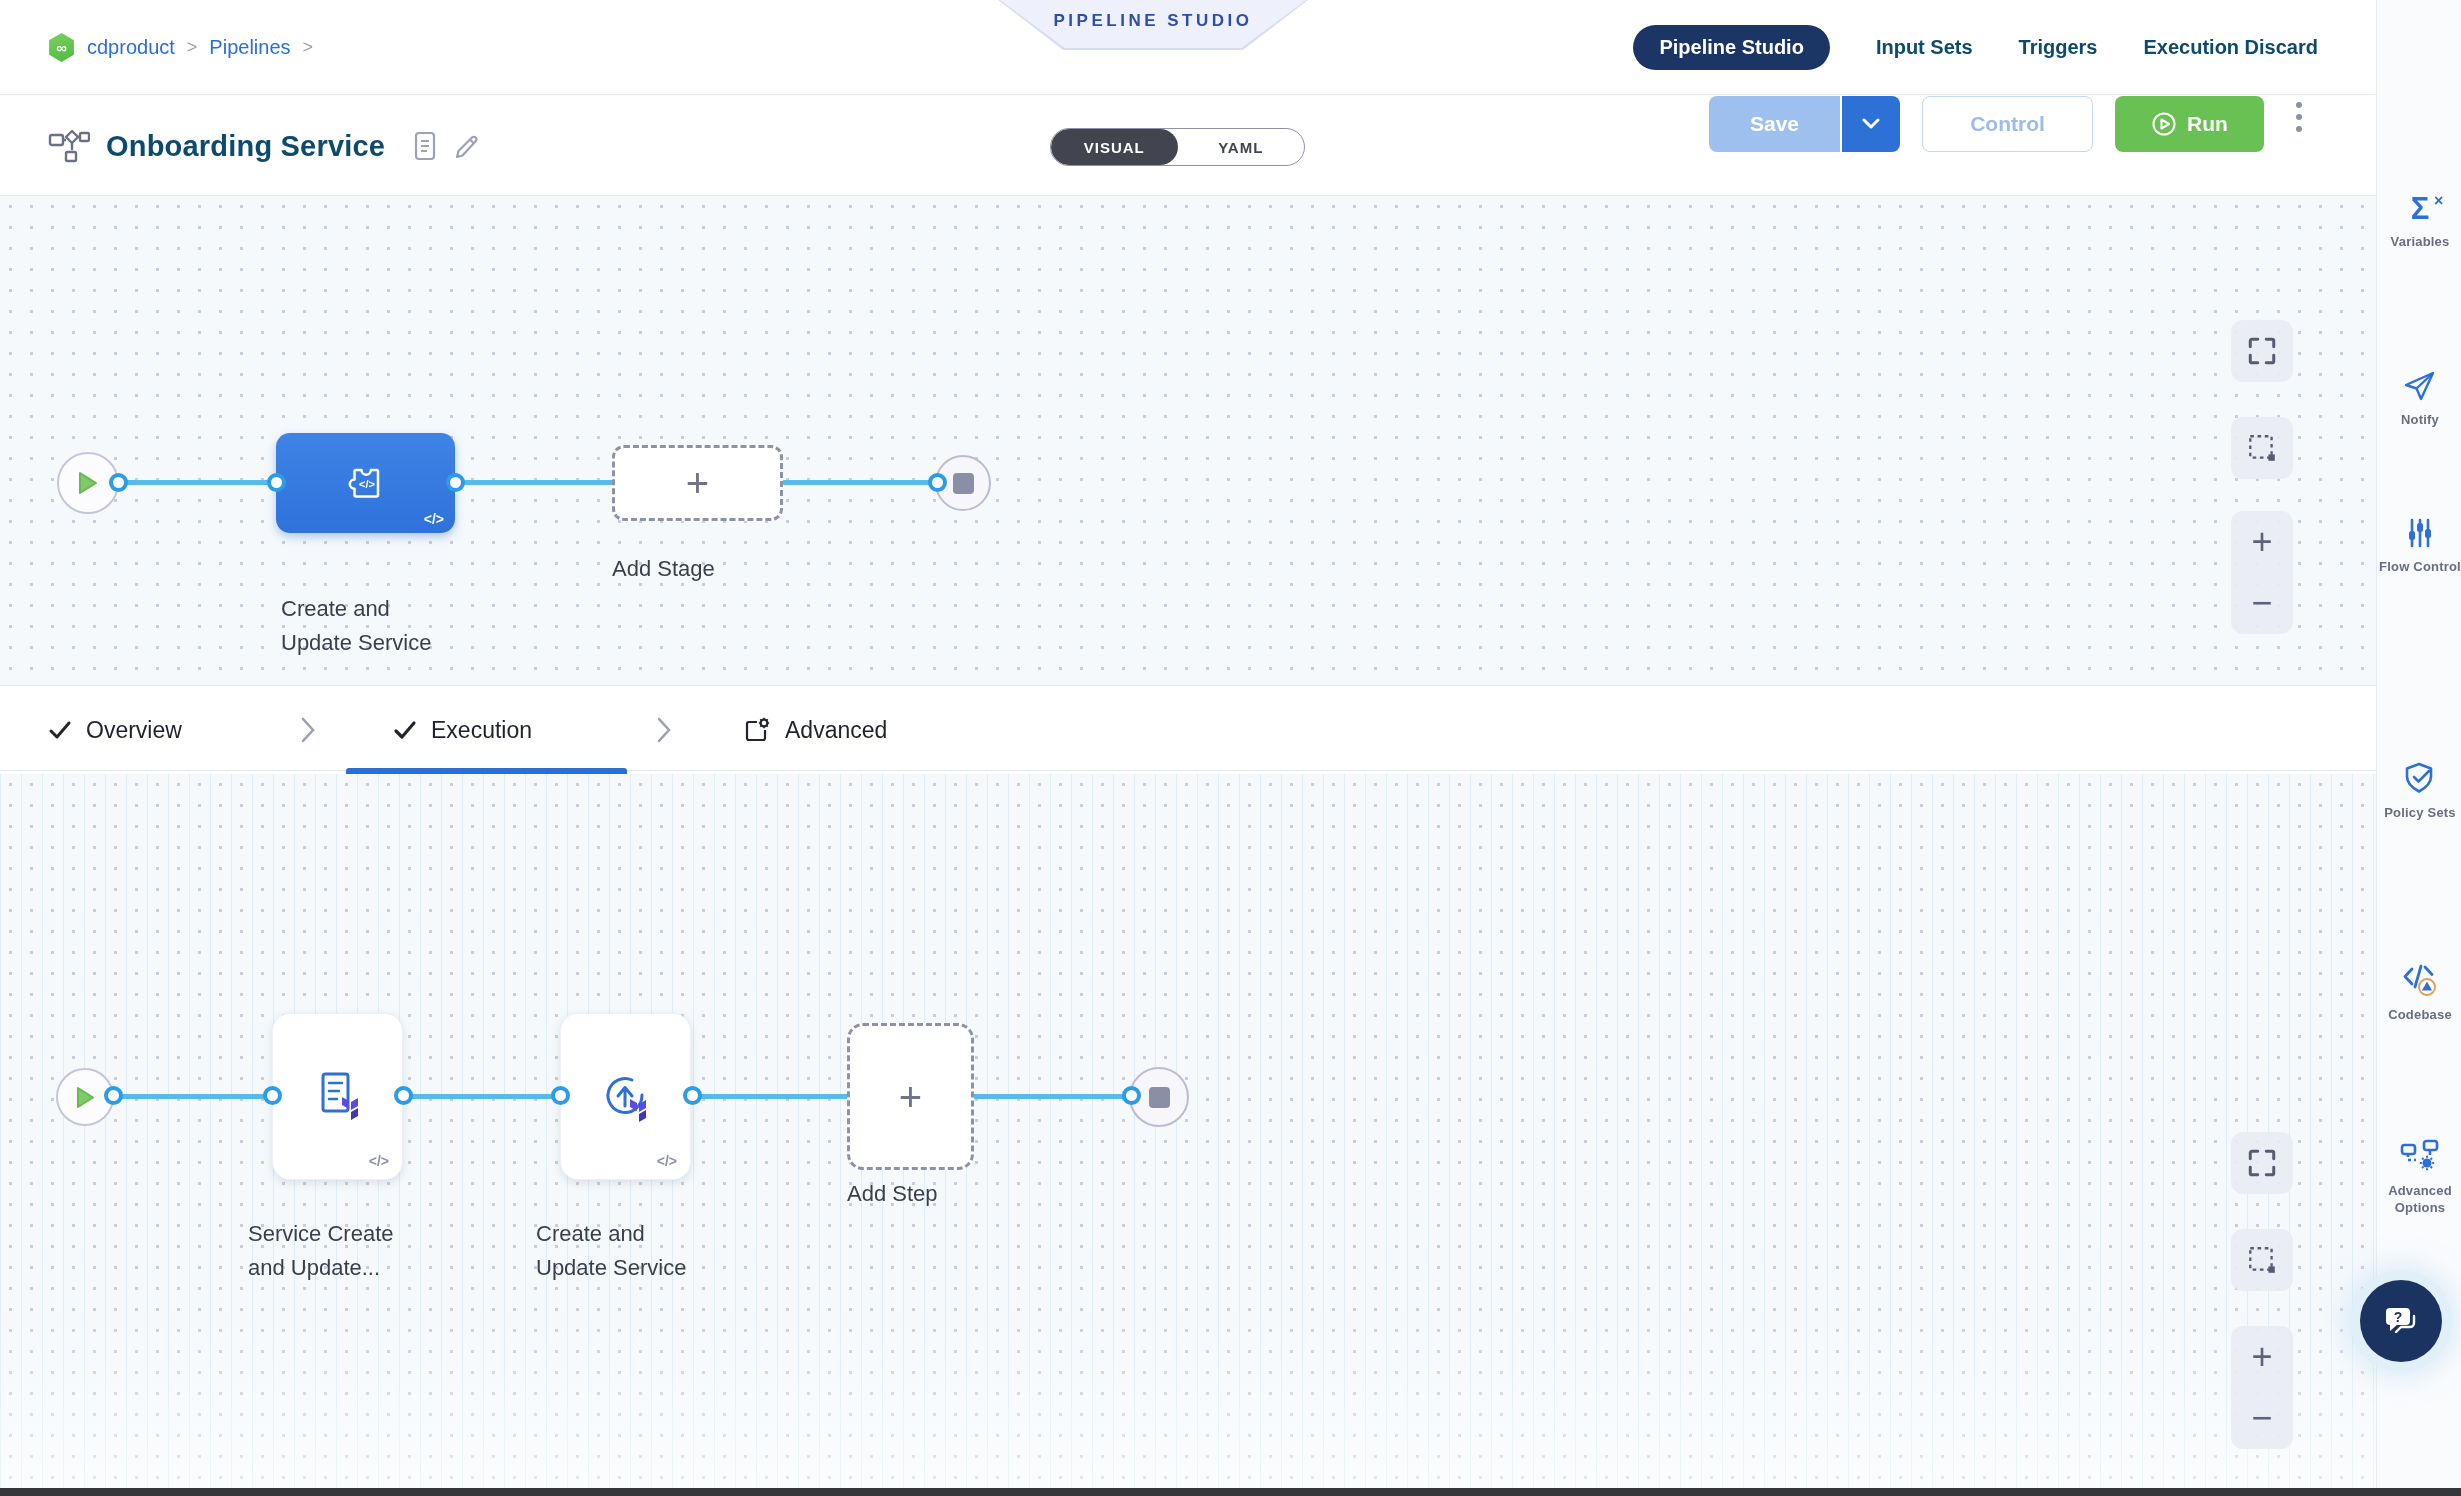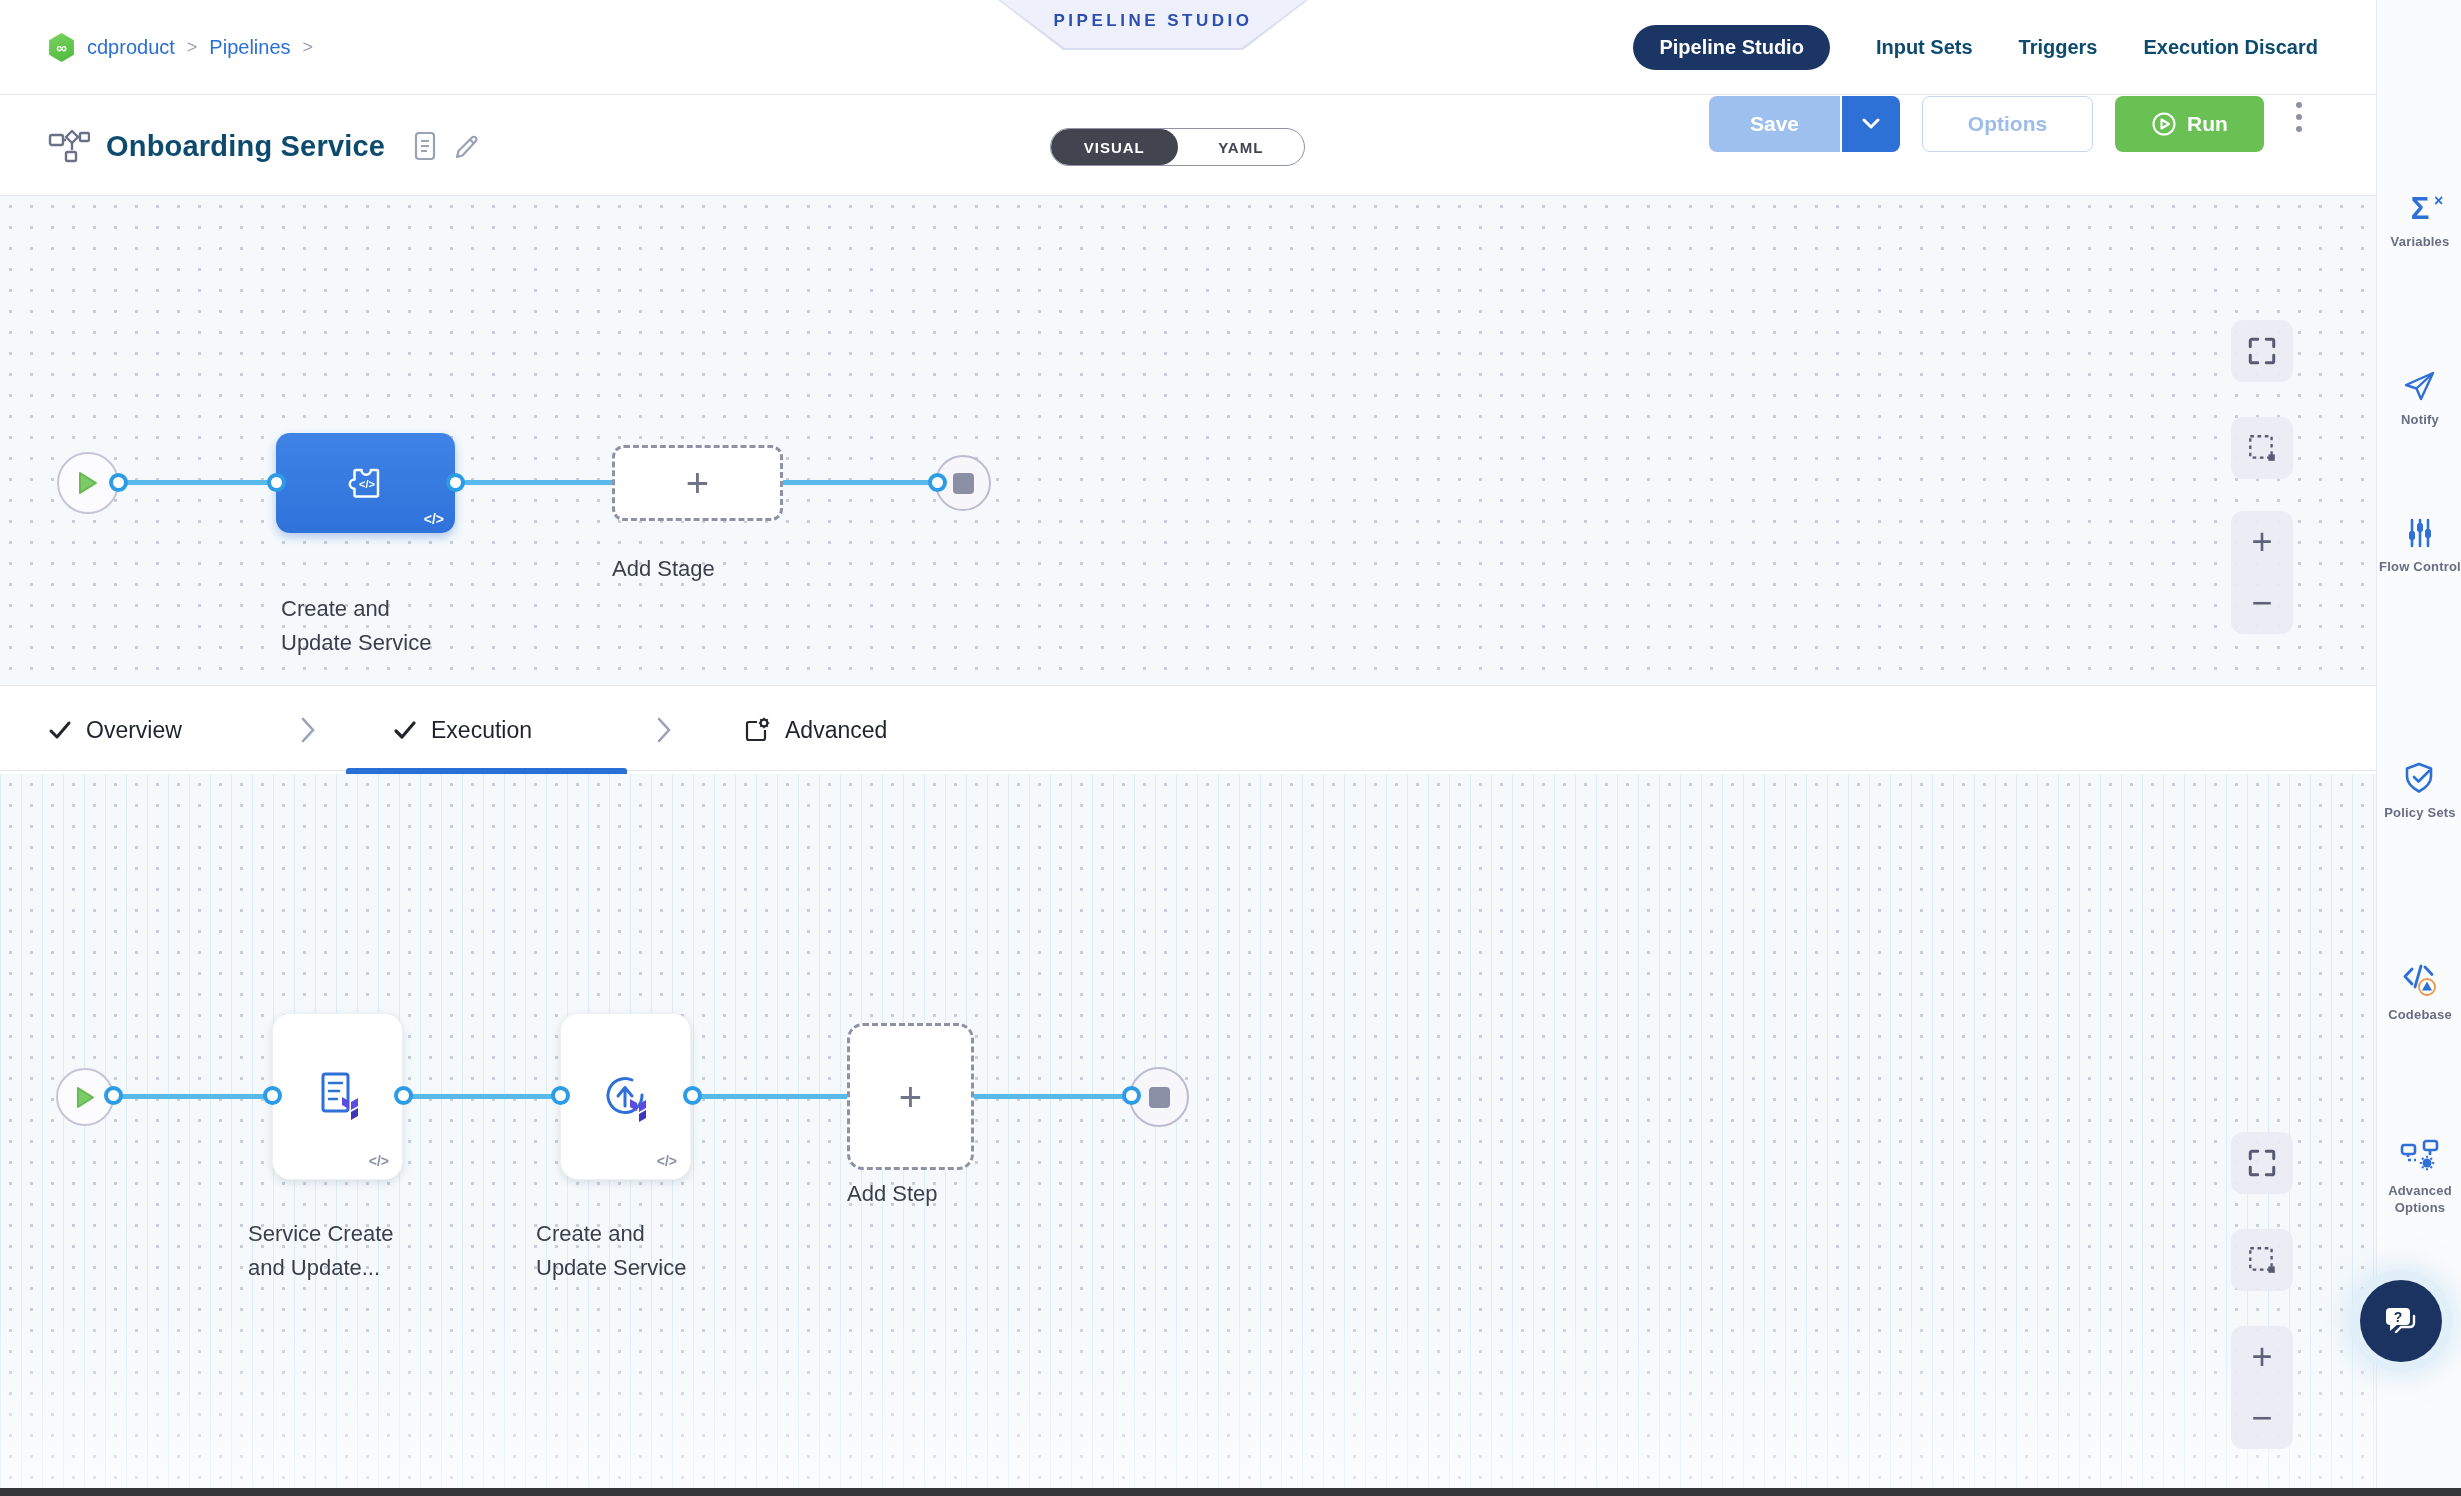--- a/index.html
+++ b/index.html
@@ -146,21 +146,21 @@
 
       <div class="actions">
         <div class="save-split">
           <div class="save-main">Save</div>
           <div class="save-caret">
             <svg width="18" height="12" viewBox="0 0 18 12" fill="none" stroke="#fff" stroke-width="3" stroke-linecap="round" stroke-linejoin="round">
                 <path d="M2 2 l7 7 7-7"></path>
               </svg>
           </div>
         </div>
-        <div class="btn discard-btn">Options</div>
+        <div class="btn discard-btn">Control</div>
         <div class="btn run-btn">
           <svg width="26" height="26" viewBox="0 0 26 26" fill="none" stroke="#fff" stroke-width="2.1" stroke-linejoin="round">
             <circle cx="13" cy="13" r="10.5"></circle>
             <polygon points="10.5,8.5 18,13 10.5,17.5"></polygon>
           </svg>
           <span>Run</span>
         </div>
         <div class="kebab">
             <i></i>
             <i></i>

